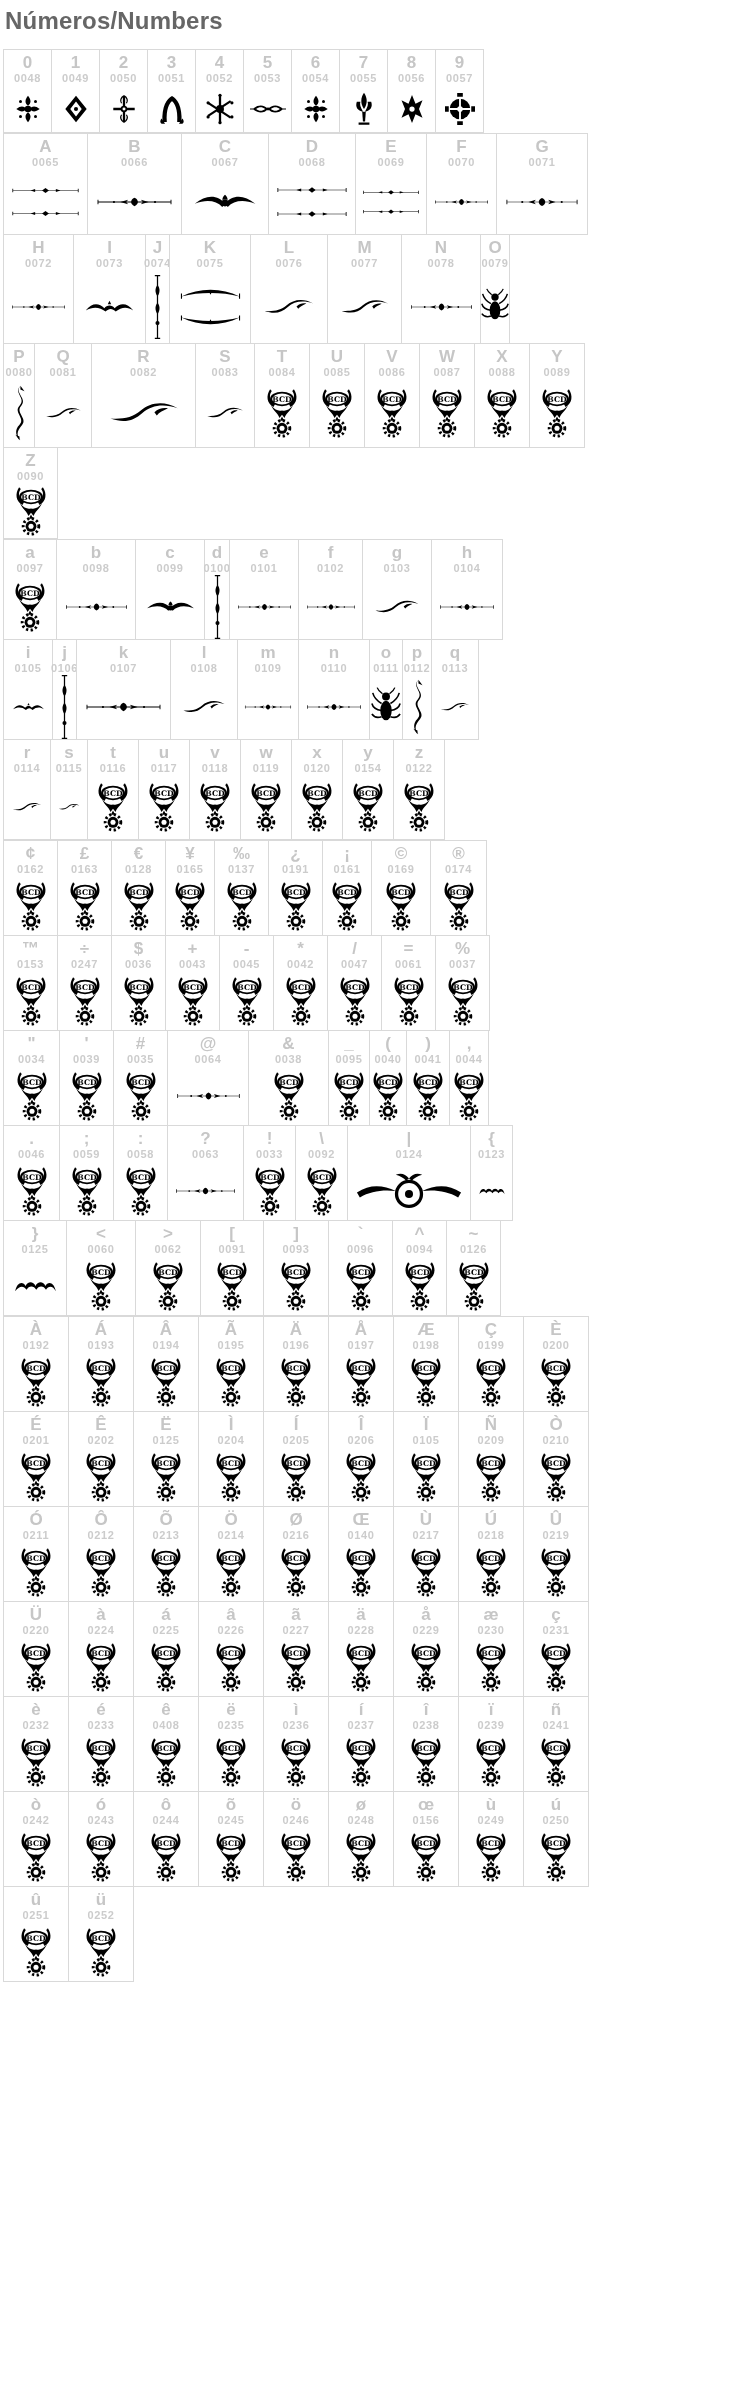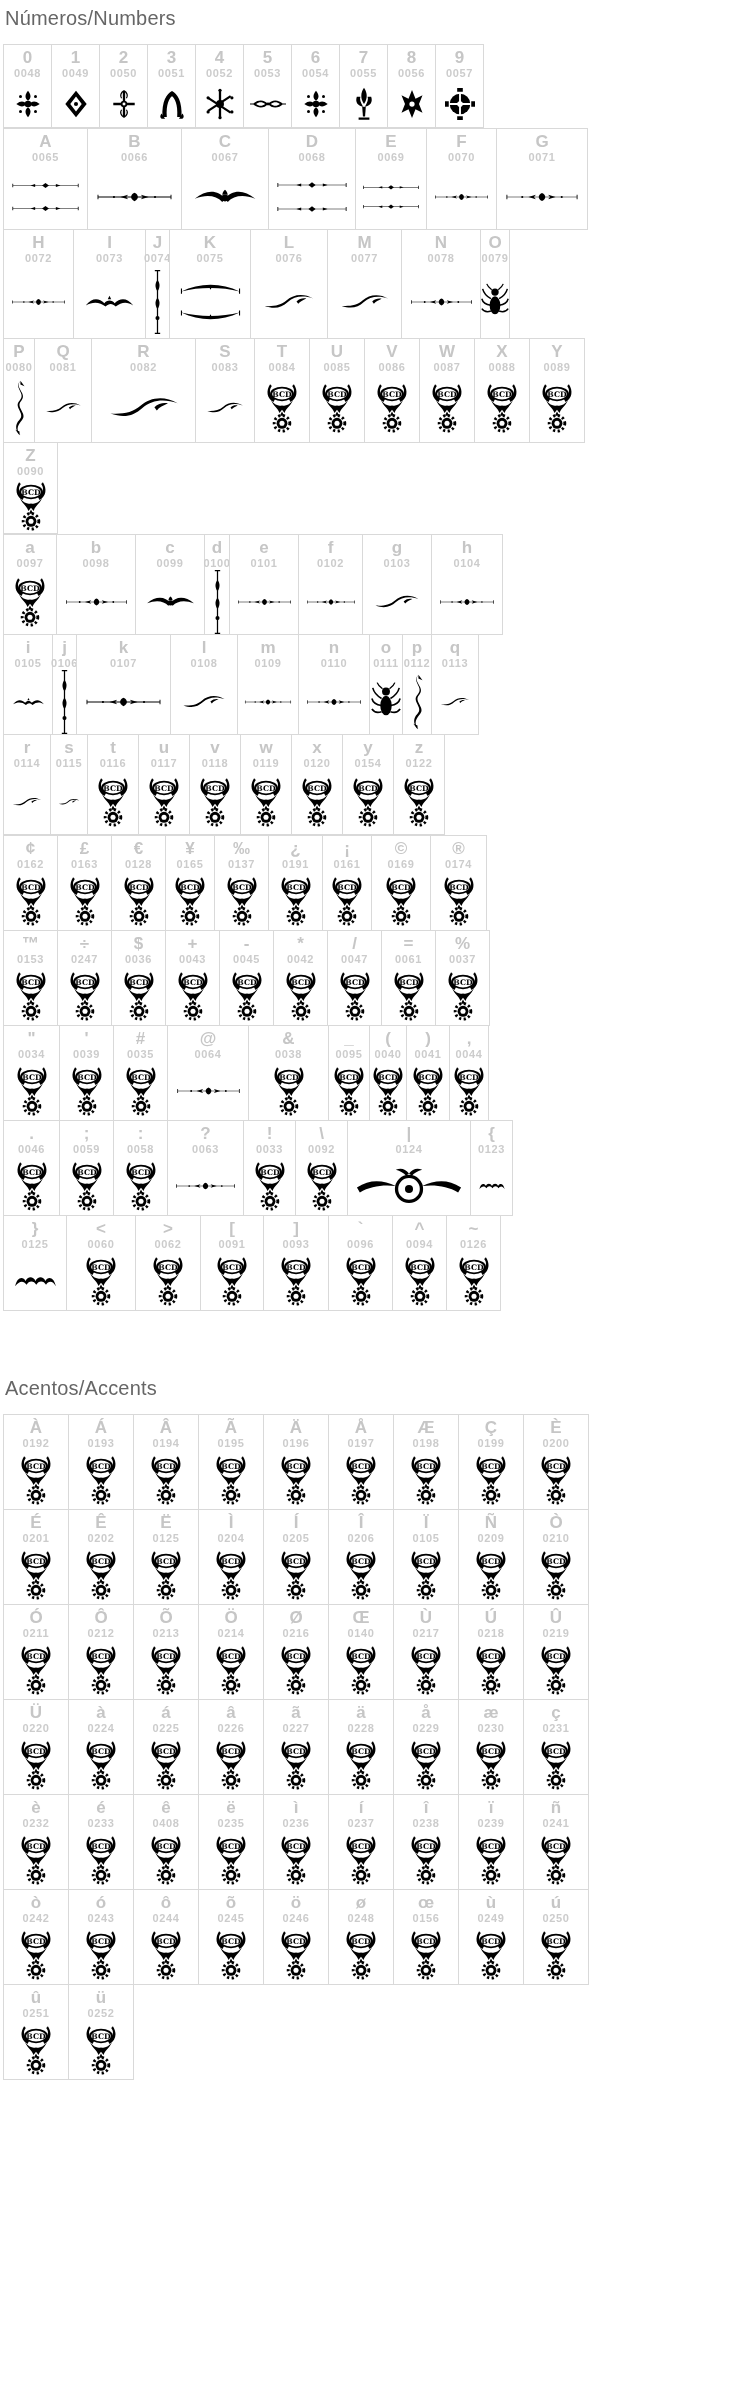--- a/index.html
+++ b/index.html
@@ -1,19 +1,19 @@
 <!DOCTYPE html>
 <html style="--title-color: #666666; --char-color: #c6c6c6; --code-color: #cccccc; --border-color: #d9d9d9;"><head>
 <meta charset="utf-8">
 <style>
   html,body{margin:0;padding:0;background:#fff;}
   #page{position:relative;width:730px;min-height:2395px;background:#fff;overflow:hidden;
         font-family:"Liberation Sans",sans-serif;}
   .sec{padding-left:3px;}
-  .sec h2{font-size:20px;font-weight:400;color:var(--title-color,#666);
+  .sec h2{font-size:24px;font-weight:700;color:var(--title-color,#666);
           margin:0 0 14px 2px;letter-spacing:.2px;}
   .sec-0 h2{padding-top:7px;}
   .sec-1 h2{padding-top:60px;}
   .sec-2 h2{padding-top:36px;}
   .sec-3 h2{padding-top:40px;}
   .sec-4 h2{padding-top:66px;}
   .table{display:block;}
   .row{display:flex;}
   .row + .row{margin-top:-1px;}
   .cell{box-sizing:border-box;border:1px solid var(--border-color,#d9d9d9);
@@ -1155,21 +1155,20 @@
     <div class="glyph">
                 <svg width="34" height="50">
                   <use href="#g-emblem"></use>
                 </svg>
               </div>
   </div>
           </div>
         </div>
       </section>
       <section class="sec sec-4">
-        <h2>Acentos/Accents</h2>
         <div class="table">
           <div class="row" style="height: 96px;">
             <div class="cell" style="width: 66px;">
     <div class="char">À</div>
     <div class="code">0192</div>
     <div class="glyph">
                 <svg width="34" height="50">
                   <use href="#g-emblem"></use>
                 </svg>
               </div>

